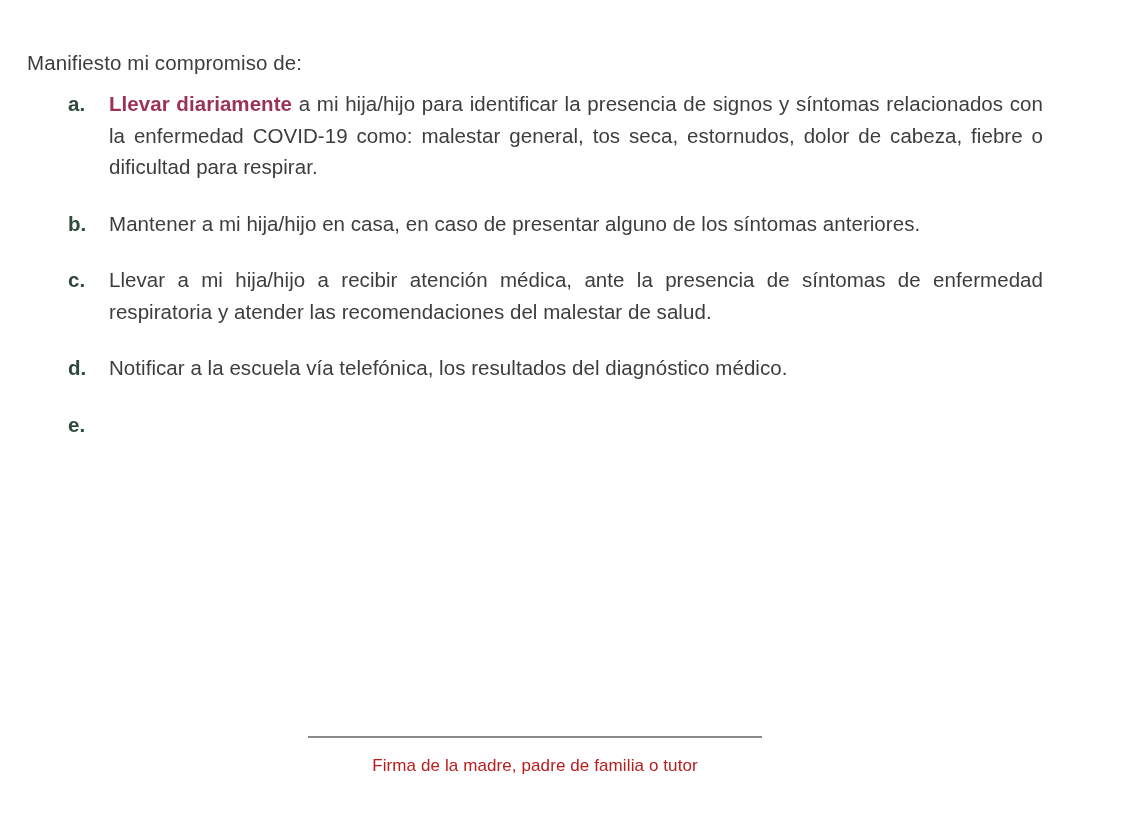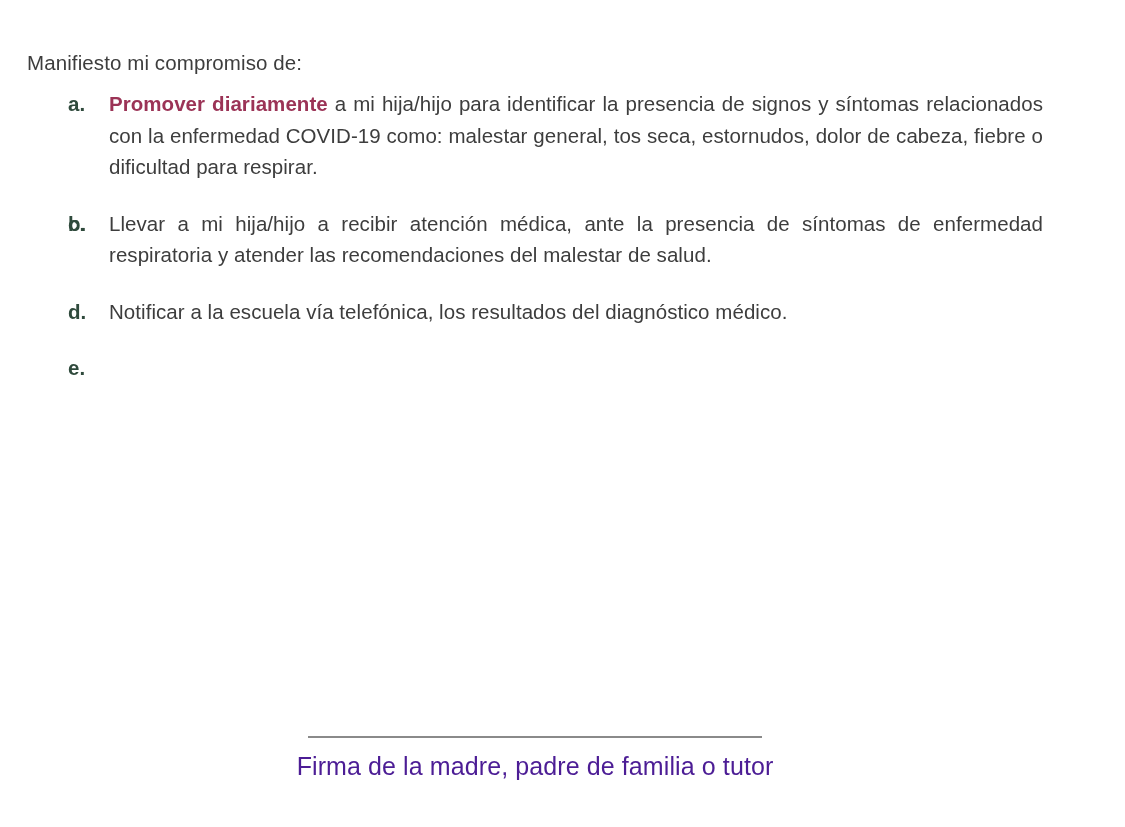--- a/index.html
+++ b/index.html
@@ -97,42 +97,43 @@
   }
 
   .signature-line {
     width: 454px;
     height: 0;
     margin: 0 auto 14px auto;
     border-top: 2px solid #8a8a8a;
   }
 
   .signature-caption {
-    font-size: 25px;
+    font-size: 17px;
     line-height: 28px;
-    color: #4c1d95;
+    color: #b91c1c;
     letter-spacing: 0.1px;
   }
 </style>
 </head>
 <body>
 
 <div class="page">
 
   <p class="intro">Manifiesto mi compromiso de:</p>
 
   <div class="commitment-list">
 
     <div class="commitment-item">
       <span class="marker">a.</span>
-      <span class="emphasis">Promover diariamente</span><span class="body"> a mi hija/hijo para identificar la presencia de signos y síntomas relacionados con la enfermedad COVID-19 como: malestar general, tos seca, estornudos, dolor de cabeza, fiebre o dificultad para respirar.</span>
+      <span class="emphasis">Llevar diariamente</span><span class="body"> a mi hija/hijo para identificar la presencia de signos y síntomas relacionados con la enfermedad COVID-19 como: malestar general, tos seca, estornudos, dolor de cabeza, fiebre o dificultad para respirar.</span>
     </div>
 
     <div class="commitment-item">
       <span class="marker">b.</span>
+      <span class="body">Mantener a mi hija/hijo en casa, en caso de presentar alguno de los síntomas anteriores.</span>
     </div>
 
     <div class="commitment-item">
       <span class="marker">c.</span>
       <span class="body">Llevar a mi hija/hijo a recibir atención médica, ante la presencia de síntomas de enfermedad respiratoria y atender las recomendaciones del malestar de salud.</span>
     </div>
 
     <div class="commitment-item no-justify">
       <span class="marker">d.</span>
       <span class="body">Notificar a la escuela vía telefónica, los resultados del diagnóstico médico.</span>

